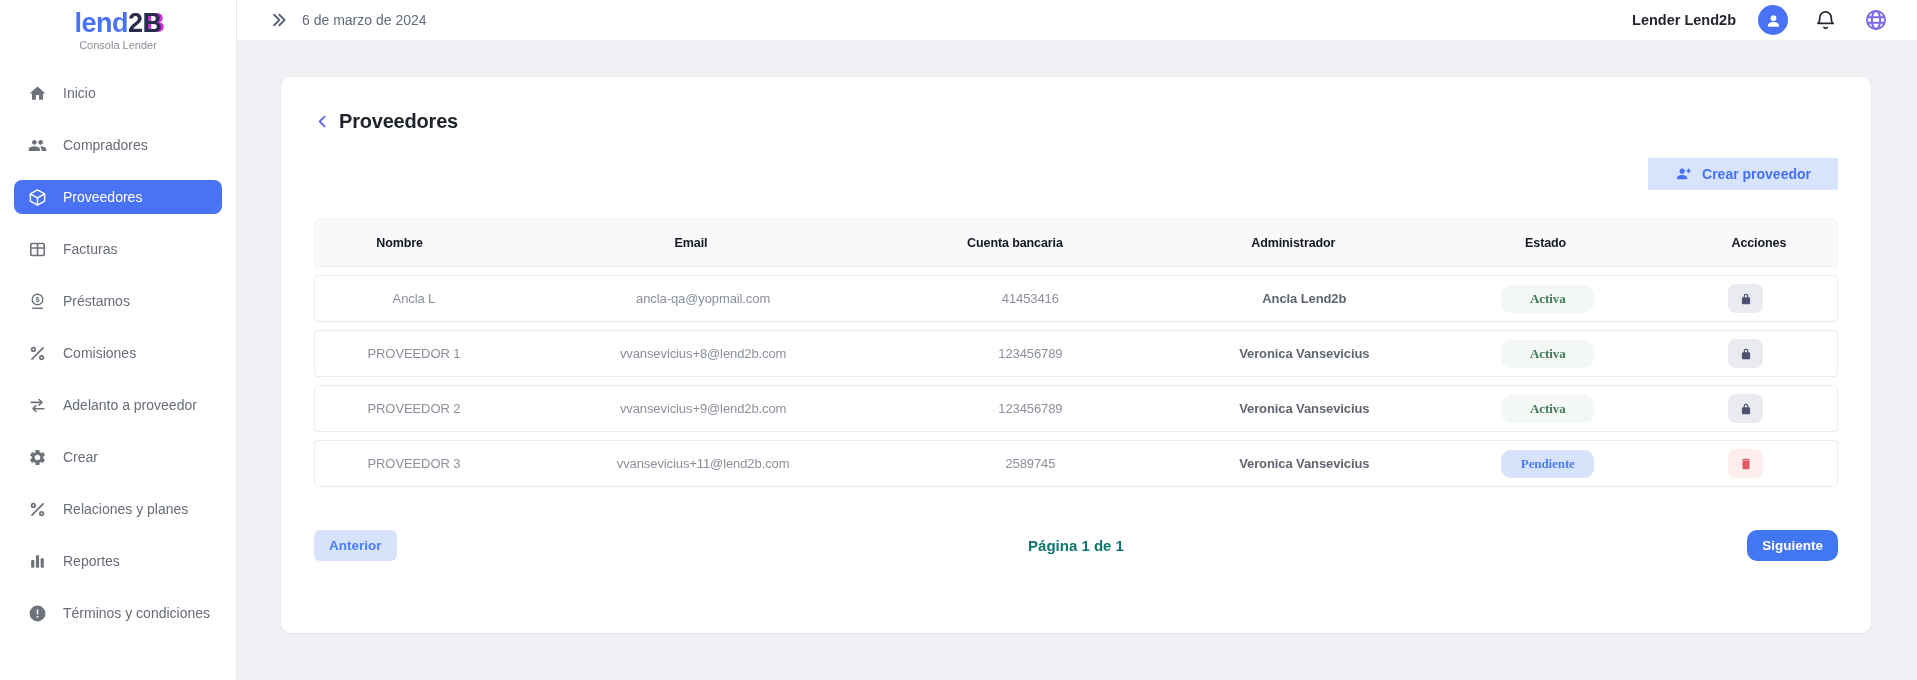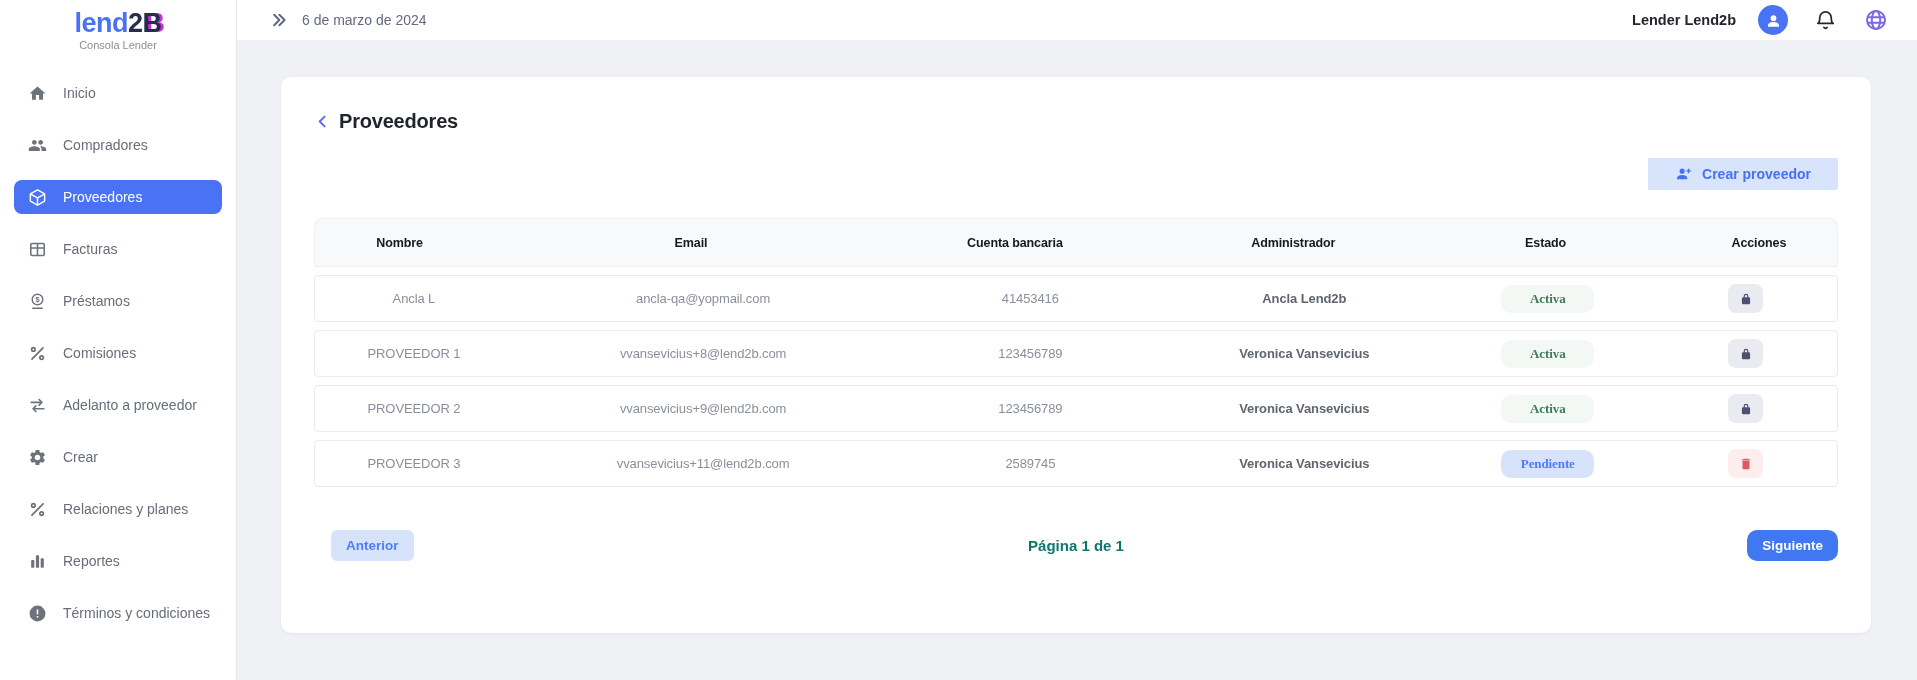--- a/index.html
+++ b/index.html
@@ -63,21 +63,21 @@
   .badge { display:inline-block; min-width:93px; padding:6px 10px; border-radius:10px; font-size:13px; font-weight:600;font-family:Liberation Serif, serif; }
   .badge.activa { background:#f4f8f5; color:#42795c; }
   .badge.pendiente { background:#d7e3fb; color:#4f7cf8; }
   .icon-btn { width:35px; height:29px; border:none; border-radius:8px; display:inline-flex; align-items:center; justify-content:center; cursor:pointer; }
   .icon-btn.lock { background:#e9ebf0; }
   .icon-btn.trash { background:#fdeded; }
   .icon-btn svg { width:14px; height:14px; }
 
   
   .pagination { position:relative; display:flex; align-items:center; justify-content:space-between; margin-top:42px; height:32px; }
-  .pg-btn { border:none; border-radius:6px; height:31px; padding:0 15px; font-size:13.5px; font-weight:600; cursor:pointer; font-family:inherit;margin-left:17px; }
+  .pg-btn { border:none; border-radius:6px; height:31px; padding:0 15px; font-size:13.5px; font-weight:600; cursor:pointer; font-family:inherit; }
   .pg-btn.prev { background:#d7e3fb; color:#4f7cf8; }
   .pg-btn.next { background:#4277f2; color:#fff;border-radius:10px; }
   .page-info { position:absolute; left:50%; transform:translateX(-50%); font-size:15px; font-weight:700; color:#0f766e; }
 </style>
 </head>
 <body>
 
 <div class="app">
 
   <aside class="sidebar">

